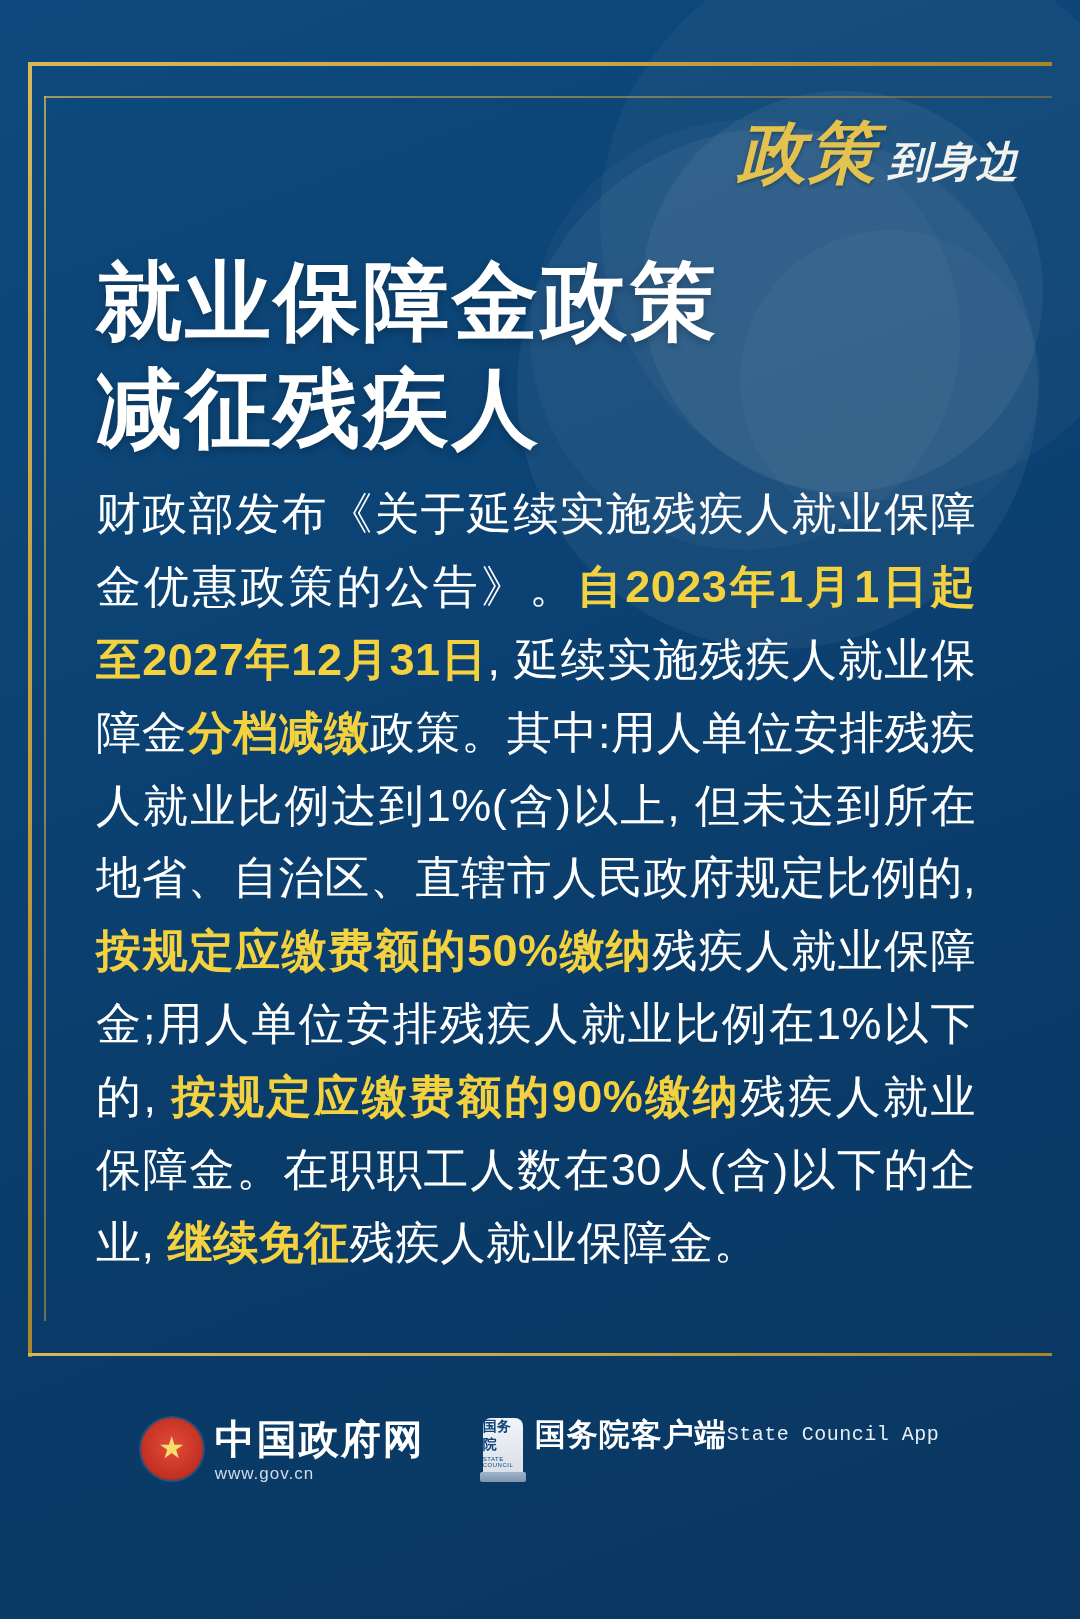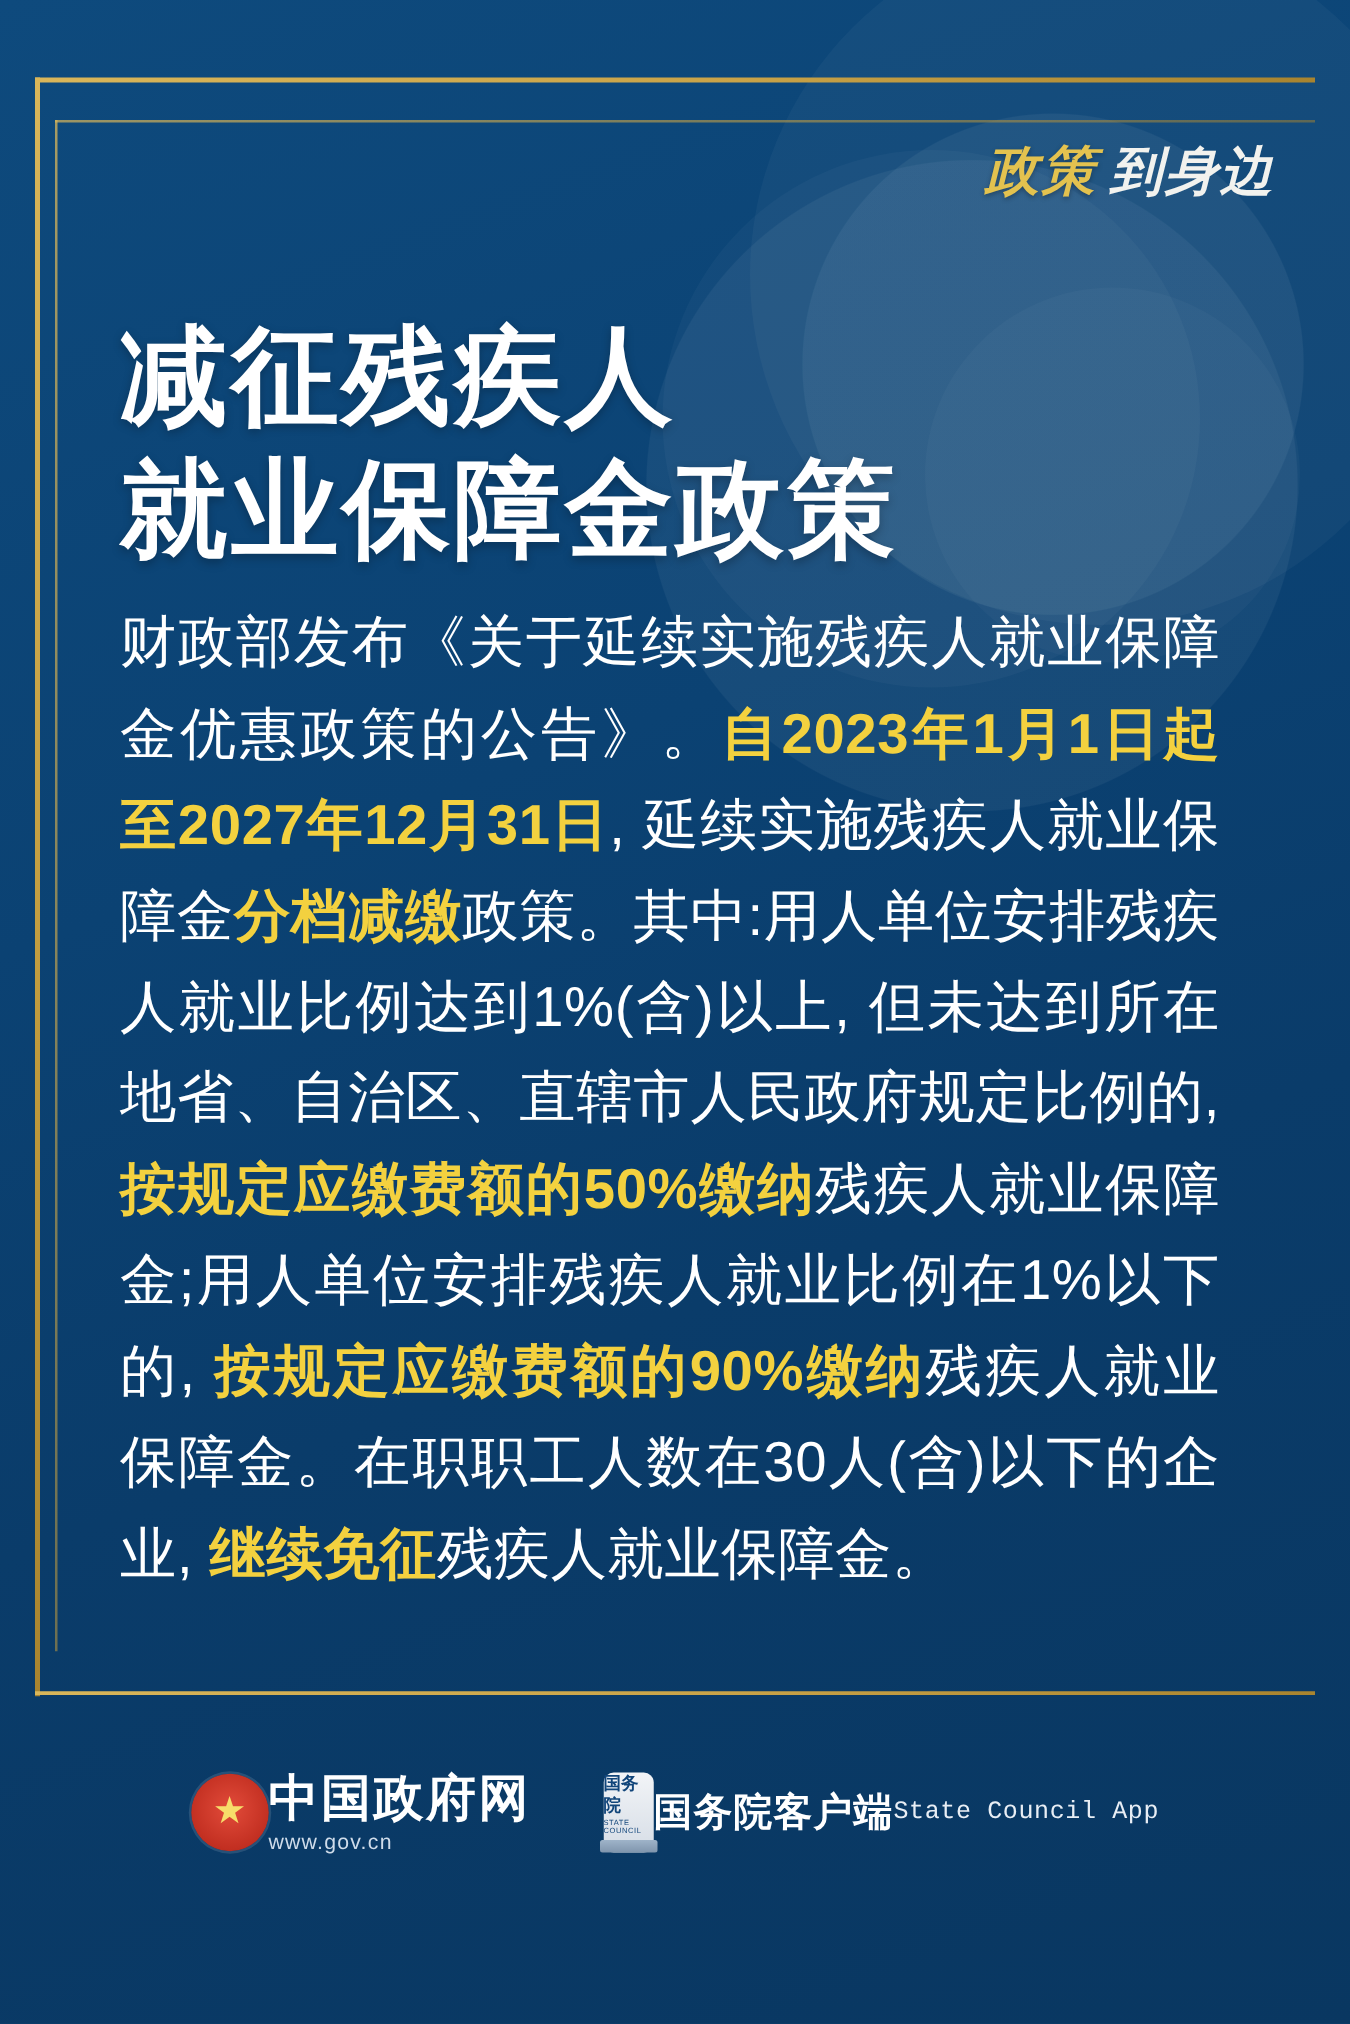--- a/index.html
+++ b/index.html
@@ -68,21 +68,21 @@
   .brand {
     position: absolute;
     right: 60px;
     top: 108px;
     display: flex;
     align-items: baseline;
     gap: 10px;
     letter-spacing: 2px;
   }
   .brand-main {
-    font-size: 43px;
+    font-size: 68px;
     color: #e3c24f;
     font-family: "Liberation Serif", serif;
     font-weight: bold;
     font-style: italic;
     text-shadow: 0 2px 4px rgba(0,0,0,0.3);
   }
   .brand-sub {
     font-size: 42px;
     color: #f2f2ee;
     font-family: "Liberation Serif", serif;
@@ -127,22 +127,21 @@
     left: 0;
     top: 1418px;
     width: 1080px;
     display: flex;
     justify-content: center;
     align-items: center;
     gap: 58px;
   }
   .logo-block {
     display: flex;
-    align-items: center;
-    gap: 0;
+    gap: 12px;
   }
   .emblem {
     width: 62px; height: 62px;
     border-radius: 50%;
     background: radial-gradient(circle at 50% 45%, #e24b3a 0%, #c22f21 70%, #a62217 100%);
     position: relative;
     box-shadow: 0 0 0 2px rgba(255,255,255,0.12);
   }
   .emblem::before {
     content: "★";
@@ -217,22 +216,22 @@
   <div class="frame-left"></div>
   <div class="frame-left2"></div>
   <div class="frame-bottom"></div>
 
   <div class="brand">
     <span class="brand-main">政策</span>
     <span class="brand-sub">到身边</span>
   </div>
 
   <h1 class="title">
+    <span class="line">就业保障金政策</span>
     <span class="line">减征残疾人</span>
-    <span class="line">就业保障金政策</span>
   </h1>
 
   <div class="body-text" id="body-text"><span>财政部发布《关于延续实施残疾人就业保障金优惠政策的公告》。</span><span class="hl">自2023年1月1日起至2027年12月31日</span><span>, 延续实施残疾人就业保障金</span><span class="hl">分档减缴</span><span>政策。其中:用人单位安排残疾人就业比例达到1%(含)以上, 但未达到所在地省、自治区、直辖市人民政府规定比例的, </span><span class="hl">按规定应缴费额的50%缴纳</span><span>残疾人就业保障金;用人单位安排残疾人就业比例在1%以下的, </span><span class="hl">按规定应缴费额的90%缴纳</span><span>残疾人就业保障金。在职职工人数在30人(含)以下的企业, </span><span class="hl">继续免征</span><span>残疾人就业保障金。</span></div>
 
   <div class="footer">
 
     <div class="logo-block">
       <div class="emblem"></div>
       <div class="gov-text">
         <span class="gov-name">中国政府网</span>

